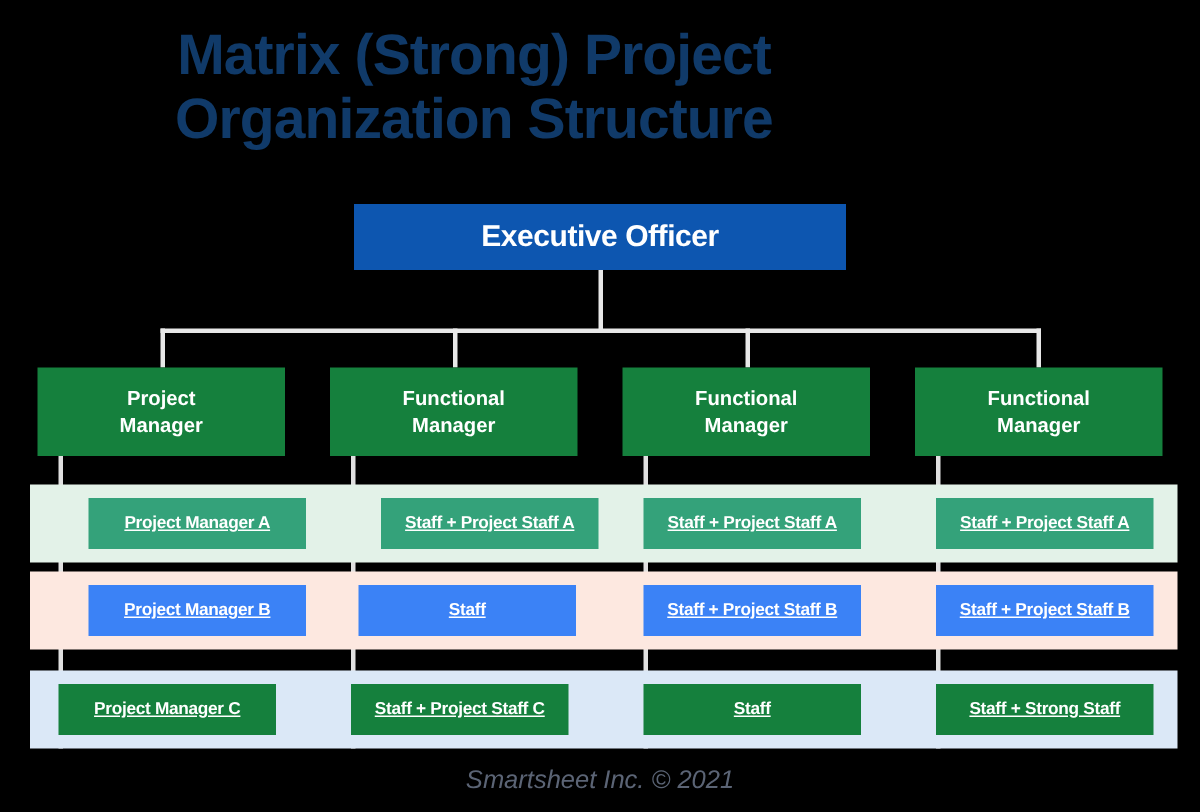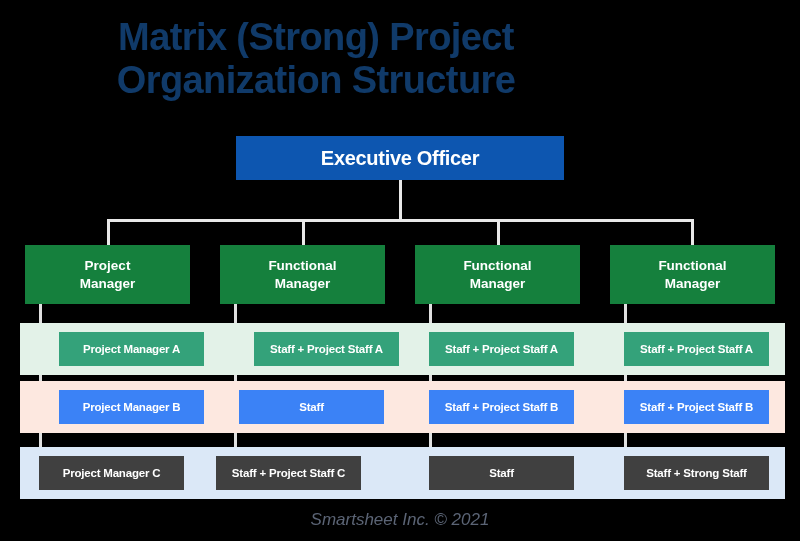--- a/index.html
+++ b/index.html
@@ -94,24 +94,25 @@
     height: 34px;
     color: #ffffff;
     font-size: 11.5px;
     font-weight: bold;
     display: flex;
     align-items: center;
     justify-content: center;
     text-align: center;
     white-space: nowrap;
     letter-spacing: -0.2px;
+    text-decoration: underline;
   }
   .band-0 .staff-box { background: #34a27a; }
   .band-1 .staff-box { background: #3b82f6; }
-  .band-2 .staff-box { background: #404040; }
+  .band-2 .staff-box { background: #15803d; }
 
   
   .spine {
     position: absolute;
     width: 3px;
     background: #e0e0e0;
     top: 304px;
     height: 195px;
   }
   .stub {
@@ -198,18 +199,18 @@
 
 <div class="band band-1" id="band-1">
   <div class="staff-box" style="left:39px;  width:145px;">Project Manager B</div>
   <div class="staff-box" style="left:219px; width:145px;">Staff</div>
   <div class="staff-box" style="left:409px; width:145px;">Staff + Project Staff B</div>
   <div class="staff-box" style="left:604px; width:145px;">Staff + Project Staff B</div>
 </div>
 
 <div class="band band-2" id="band-2">
   <div class="staff-box" style="left:19px;  width:145px;">Project Manager C</div>
-  <div class="staff-box" style="left:196px; width:145px;text-align:center;">Staff + Project Staff C</div>
+  <div class="staff-box" style="left:214px; width:145px;text-align:center;">Staff + Project Staff C</div>
   <div class="staff-box" style="left:409px; width:145px;">Staff</div>
   <div class="staff-box" style="left:604px; width:145px;">Staff + Strong Staff</div>
 </div>
 
 <div id="footer">Smartsheet Inc. © 2021</div>
 
 </body></html>

